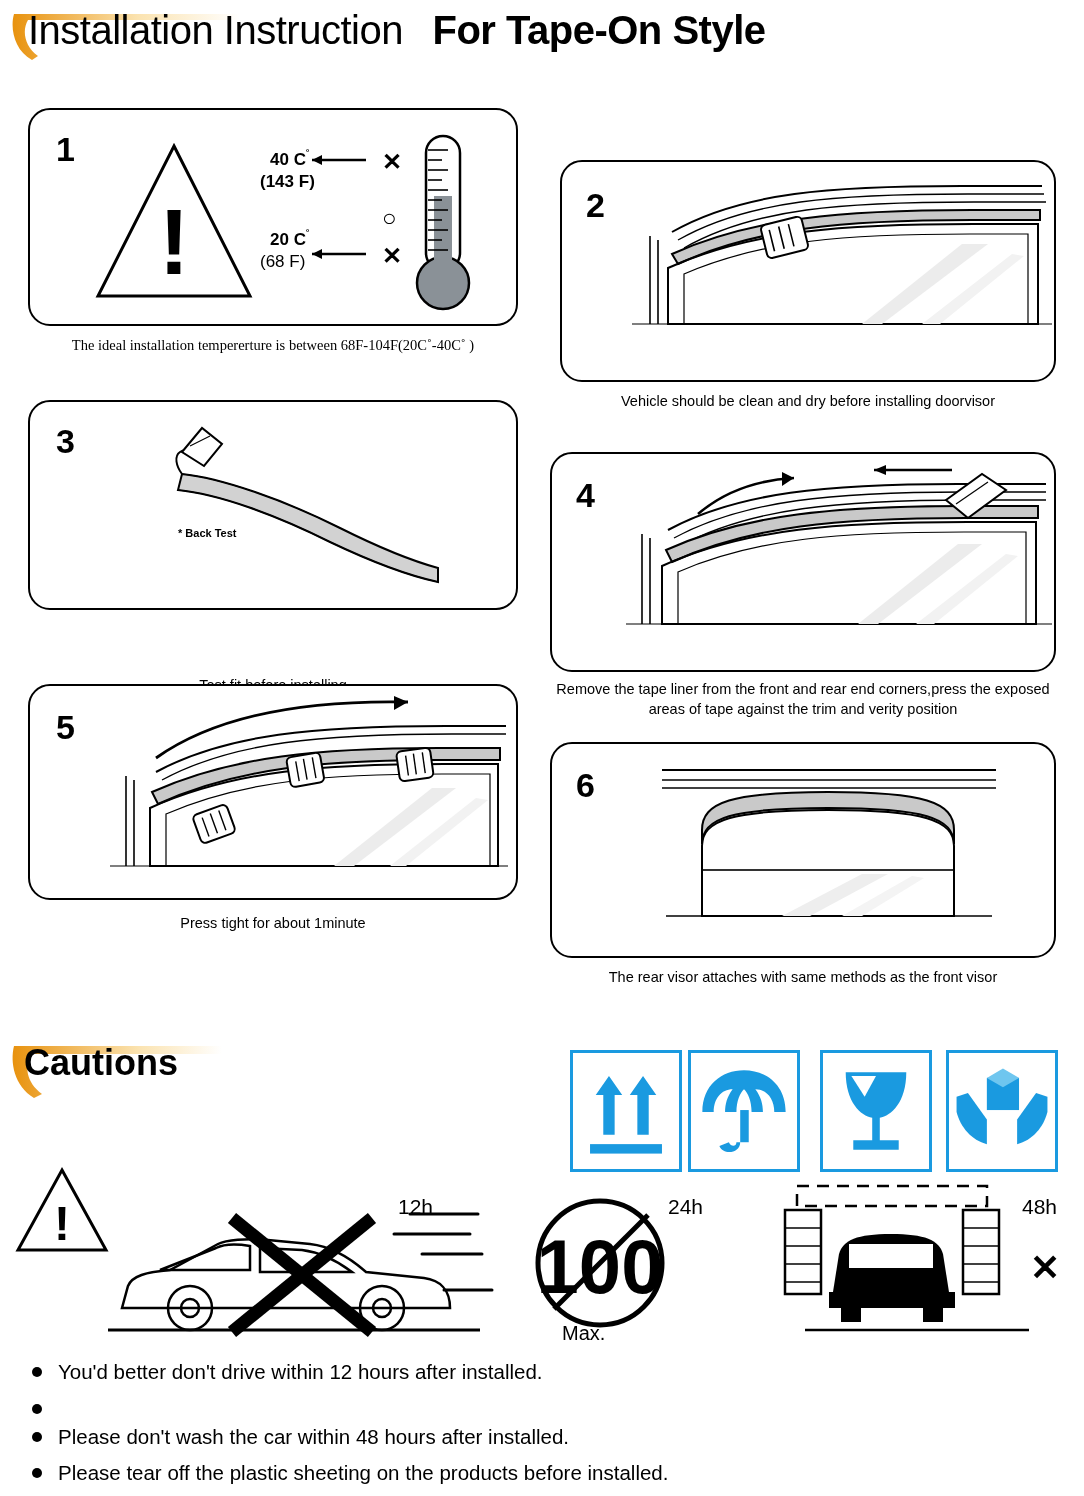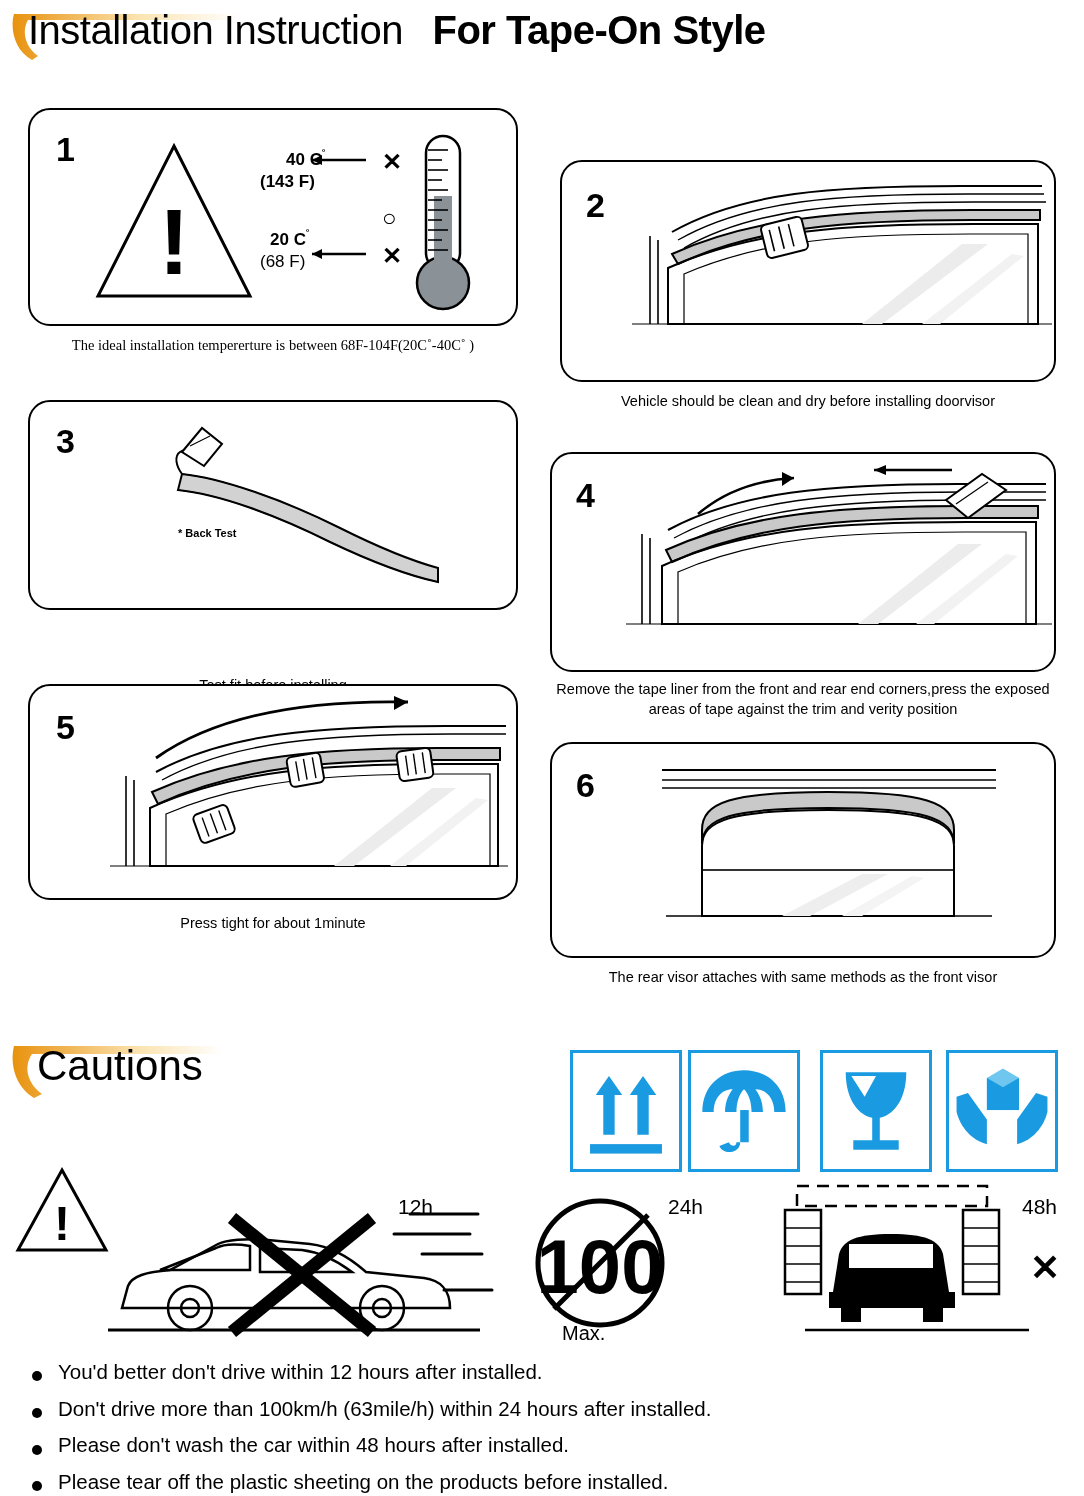--- a/index.html
+++ b/index.html
@@ -67,23 +67,23 @@
   #panel6 { left: 550px; top: 742px; width: 506px; height: 216px; }
 
   
   .cautions-block {
     position: absolute;
     left: 10px; top: 1038px;
     width: 300px; height: 66px;
   }
   .cautions-title {
     position: absolute;
-    left: 37px; top: 1042px;
-    font-size: 42px;
-    font-weight: 400;
+    left: 24px; top: 1042px;
+    font-size: 36px;
+    font-weight: 700;
   }
 
   
   .ship-box {
     position: absolute;
     top: 1050px;
     width: 112px; height: 122px;
     border: 3px solid #1a9ae0;
     box-sizing: border-box;
   }
@@ -108,21 +108,21 @@
   #lblmax { left: 562px; top: 1322px; font-size: 20px; }
 
   
   .bullets {
     position: absolute;
     left: 16px; top: 1358px;
     width: 1050px;
   }
   .bullet-row {
     display: flex;
-    align-items: center;
+    align-items: flex-start;
     margin-bottom: 9px;
   }
   .bullet-dot {
     width: 10px; height: 10px;
     border-radius: 50%;
     background: #000;
     margin: 9px 16px 0 16px;
     flex: 0 0 auto;
   }
   .bullet-text {
@@ -177,21 +177,21 @@
       <line x1="346" y1="62" x2="366" y2="62"></line>
         <line x1="346" y1="72" x2="360" y2="72"></line>
       <line x1="346" y1="82" x2="366" y2="82"></line>
         <line x1="346" y1="92" x2="360" y2="92"></line>
       <line x1="346" y1="102" x2="366" y2="102"></line>
         <line x1="346" y1="112" x2="360" y2="112"></line>
       <line x1="346" y1="122" x2="366" y2="122"></line>
     </g>
   </svg>
 
-  <div style="position:absolute; left:256px; top:38px; font-size:17px; font-weight:700;">
+  <div style="position:absolute; left:240px; top:38px; font-size:17px; font-weight:700;">
     <span>40 C</span><span style="font-size:11px; vertical-align:super;">˚</span>
   </div>
   <div style="position:absolute; left:230px; top:62px; font-size:17px; font-weight:700;">(143 F)</div>
   <div style="position:absolute; left:240px; top:118px; font-size:17px; font-weight:700;">
     <span>20 C</span><span style="font-size:11px; vertical-align:super;">˚</span>
   </div>
   <div style="position:absolute; left:230px; top:142px; font-size:17px; font-weight:400;">(68  F)</div>
 </div>
 <div class="caption" id="cap1" style="left:28px; top:336px; width:490px;font-family:Liberation Serif, serif;">The ideal installation tempererture is between 68F-104F(20C˚-40C˚ )</div>
 
@@ -455,21 +455,20 @@
 <div class="lbl" id="lblmax">Max.</div>
 <div style="position:absolute; left:1030px; top:1250px; font-size:36px; font-weight:700; line-height:1;">✕</div>
 
 <div class="bullets">
   <div class="bullet-row">
     <div class="bullet-dot"></div>
     <div class="bullet-text">You'd better don't drive within 12 hours after installed.</div>
   </div>
   <div class="bullet-row">
     <div class="bullet-dot"></div>
-    <div class="bullet-text">Don't drive more than 100km/h (63mile/h) within 24 hours after installed.</div>
   </div>
   <div class="bullet-row">
     <div class="bullet-dot"></div>
     <div class="bullet-text">Please don't wash the car within 48 hours after installed.</div>
   </div>
   <div class="bullet-row">
     <div class="bullet-dot"></div>
     <div class="bullet-text">Please tear off the plastic sheeting on the products before installed.</div>
   </div>
 </div>

